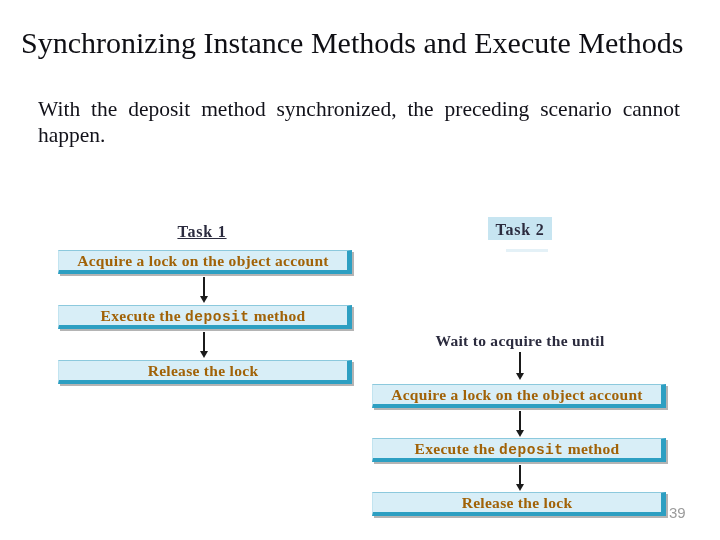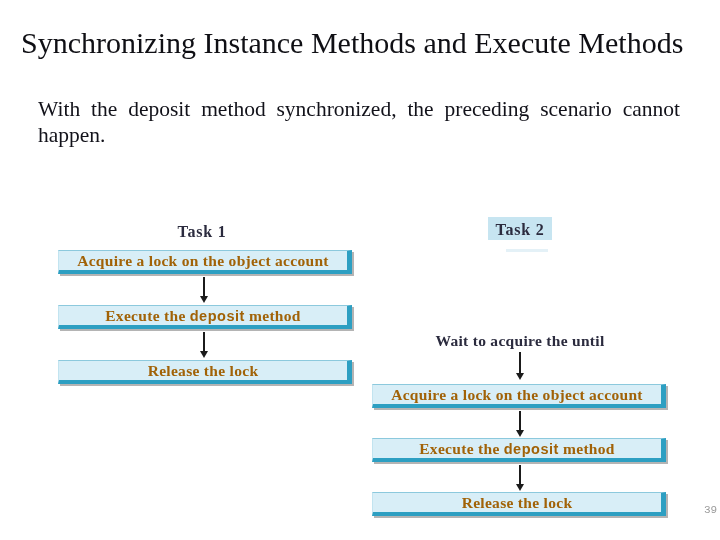--- a/index.html
+++ b/index.html
@@ -32,53 +32,53 @@
     border-left:1px solid #c2e4f0;
     border-right:5px solid #2d9fc2;
     border-bottom:4px solid #2d9fc2;
     box-shadow:2px 2px 0 rgba(130,130,130,0.6);
     display:flex;align-items:center;justify-content:center;
   }
   .box-label{
     white-space:pre;font-size:15.5px;font-weight:700;letter-spacing:0.3px;color:#a16207;
   }
   .box-label .code{
-    font-family:Liberation Sans, sans-serif;font-size:14.5px;font-weight:700;
+    font-family:Liberation Mono, monospace;font-size:14.5px;font-weight:700;
     letter-spacing:0.5px;
     text-align:right;
   }
   .wait-text{
     position:absolute;left:372px;top:332px;width:296px;text-align:center;
     font-size:15.5px;font-weight:700;letter-spacing:0.3px;color:#2b2b3e;
   }
   .arrow{
     position:absolute;width:10px;display:flex;flex-direction:column;align-items:center;
   }
   .arrow .shaft{width:2px;background:#1b1b1b;}
   .arrow .head{
     width:0;height:0;border-left:4px solid transparent;border-right:4px solid transparent;
     border-top:7px solid #1b1b1b;
   }
   .page-number{
     position:absolute;left:669px;top:504px;
-    font-family:Liberation Mono, monospace;font-size:11px;color:#9b9b9b;padding-left:35px;
+    font-family:Liberation Sans, sans-serif;font-size:15px;color:#9b9b9b;
   }
 </style>
 </head>
 <body>
 
 <div class="slide">
 
   <div class="title">Synchronizing Instance Methods and Execute Methods</div>
 
   <div class="body-text">
     <p>With the deposit method synchronized, the preceding scenario cannot happen.</p>
   </div>
 
-  <div class="task-label" style="left:58px;top:223px;width:288px;">
+  <div class="task-label" style="left:58px;top:223px;width:288px;text-decoration:underline;">
     <span>Task 1</span>
   </div>
 
   <div class="fbox" style="left:58px;top:250px;">
     <span class="box-label"><span>Acquire a lock on the object account</span><span class="code"></span><span></span></span>
   </div>
 
   <div class="arrow" style="left:199px;top:277px;">
     <div class="shaft" style="height:19px;"></div>
       <div class="head"></div>

